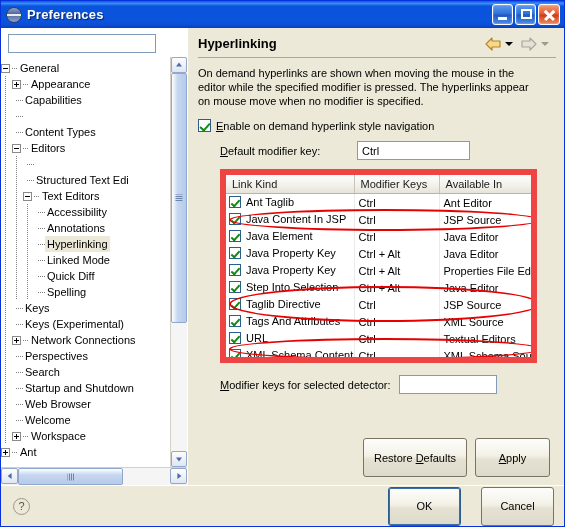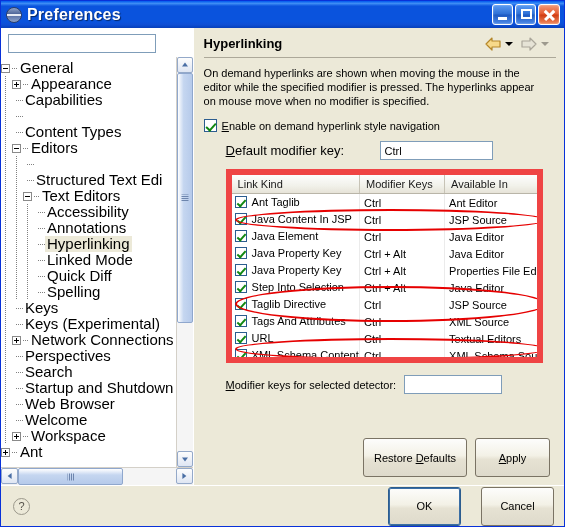--- a/index.html
+++ b/index.html
@@ -42,21 +42,21 @@
     box-sizing: border-box;
     position: relative;
   }
   .win-icon::after {
     content:""; position:absolute; left:0; top:6px; width:14px; height:2px;
     background:#e8ecf5;
   }
   #title-text {
     color: #ffffff;
     font-weight: bold;
-    font-size: 16px;
+    font-size: 13px;
     text-shadow: 1px 1px 1px rgba(0,0,0,0.55);
     letter-spacing: 0.2px;
     flex: 1 1 auto;
   }
   .titlebtns { display: flex; align-items: center; gap: 2px; margin-right: 2px; }
   .tbtn {
     width: 21px; height: 21px; box-sizing: border-box;
     border: 1px solid #ffffff;
     border-radius: 3px;
     position: relative;
@@ -120,21 +120,21 @@
     flex: 1 1 auto;
     overflow: hidden;
     position: relative;
     padding-top: 3px;
     background: #fff;
   }
   .tnode {
     height: 16px;
     line-height: 16px;
     white-space: nowrap;
-    font-size: 15px;
+    font-size: 11px;
     display: flex;
     align-items: center;
     position: relative;
   }
   .tnode .exp {
     width: 9px; height: 9px; box-sizing: border-box;
     border: 1px solid #8a8a8a;
     background: #ffffff;
     position: relative;
     flex: 0 0 9px;
@@ -258,21 +258,21 @@
   }
   .chkbox.checked::after {
     content:"";
     position:absolute; left:3px; top:1px;
     width:4px; height:8px;
     border: solid #118811; border-width: 0 2px 2px 0;
     transform: rotate(42deg);
   }
   .u { text-decoration: underline; }
   .modrow { display:flex; align-items:center; margin: 0 0 9px 22px; }
-  .modrow label { width: 154px; font-size: 13px; }
+  .modrow label { width: 137px; font-size: 11px; }
   .txtfield {
     border: 1px solid #7f9db9; background: #fff; height: 19px; box-sizing: border-box;
     font-family: "Liberation Sans", sans-serif; font-size: 11px; padding: 0 4px;
     line-height: 17px;
   }
   #default-modifier { width: 113px; }
 
   
   #table-wrap {
     margin: 0 0 0 22px;

